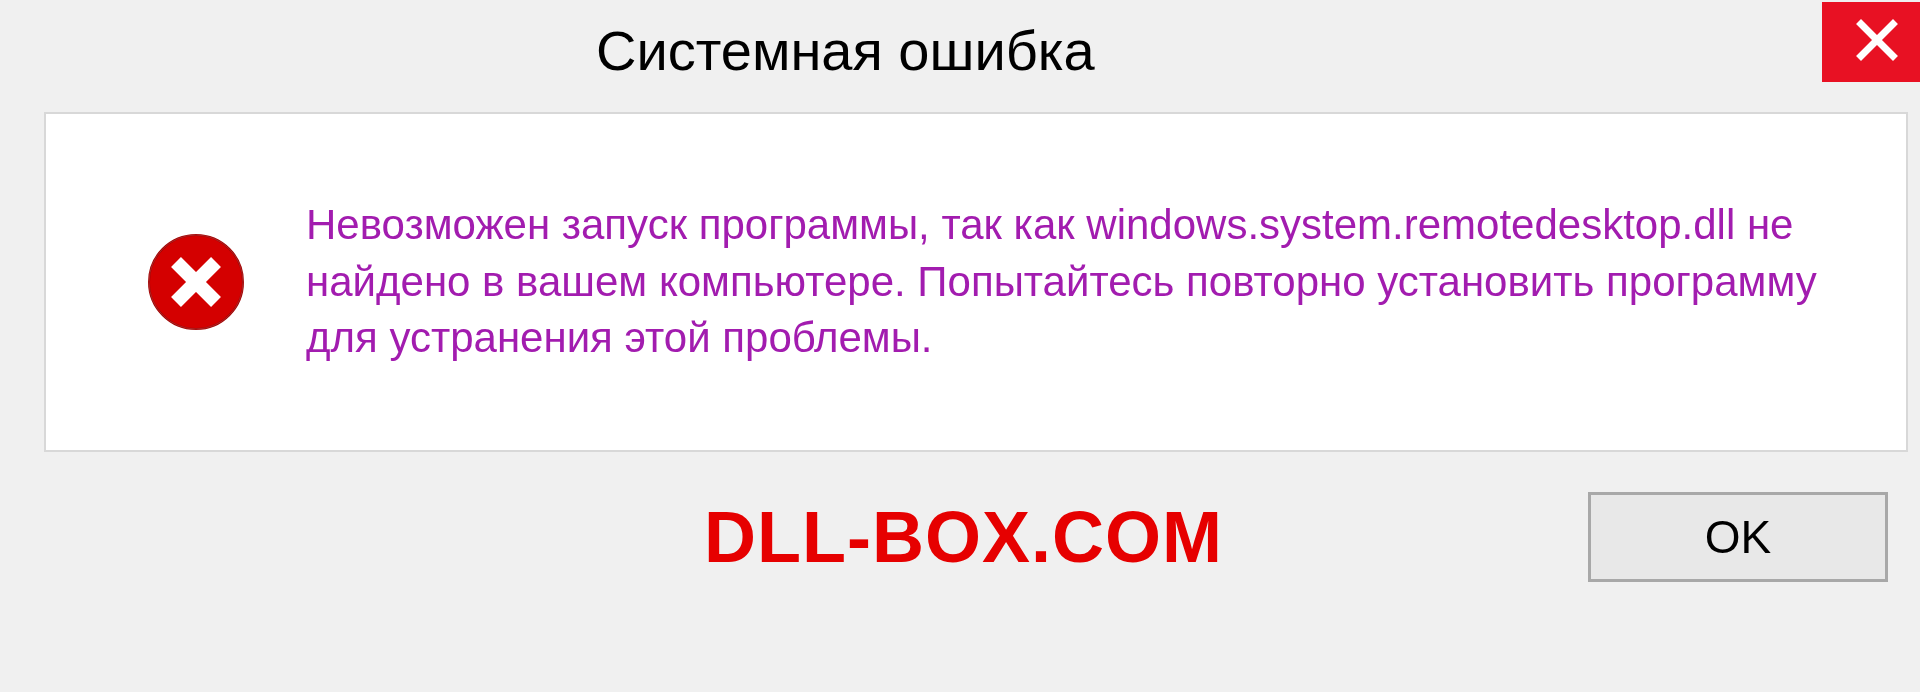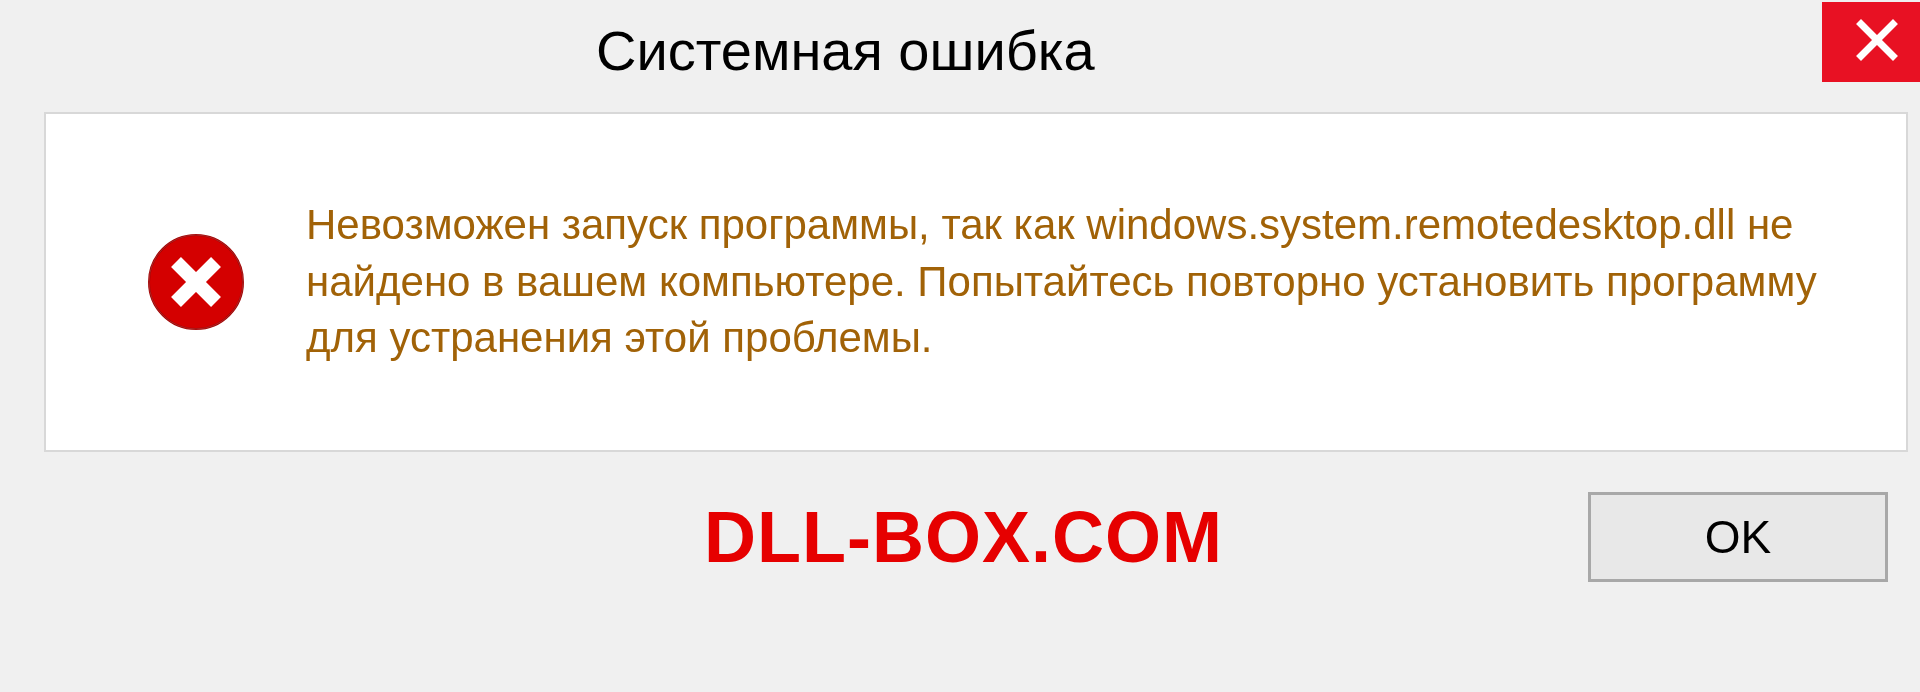--- a/index.html
+++ b/index.html
@@ -70,21 +70,21 @@
       align-items: center;
       justify-content: center;
     }
     .error-icon-wrap svg {
       width: 100px;
       height: 100px;
     }
     .message-text {
       font-size: 42px;
       line-height: 1.35;
-      color: #a16207;
+      color: #a21caf;
       font-weight: 400;
     }
     .footer {
       display: flex;
       align-items: center;
       justify-content: space-between;
       padding: 40px 48px 0 48px;
     }
     .watermark {
       font-size: 72px;

